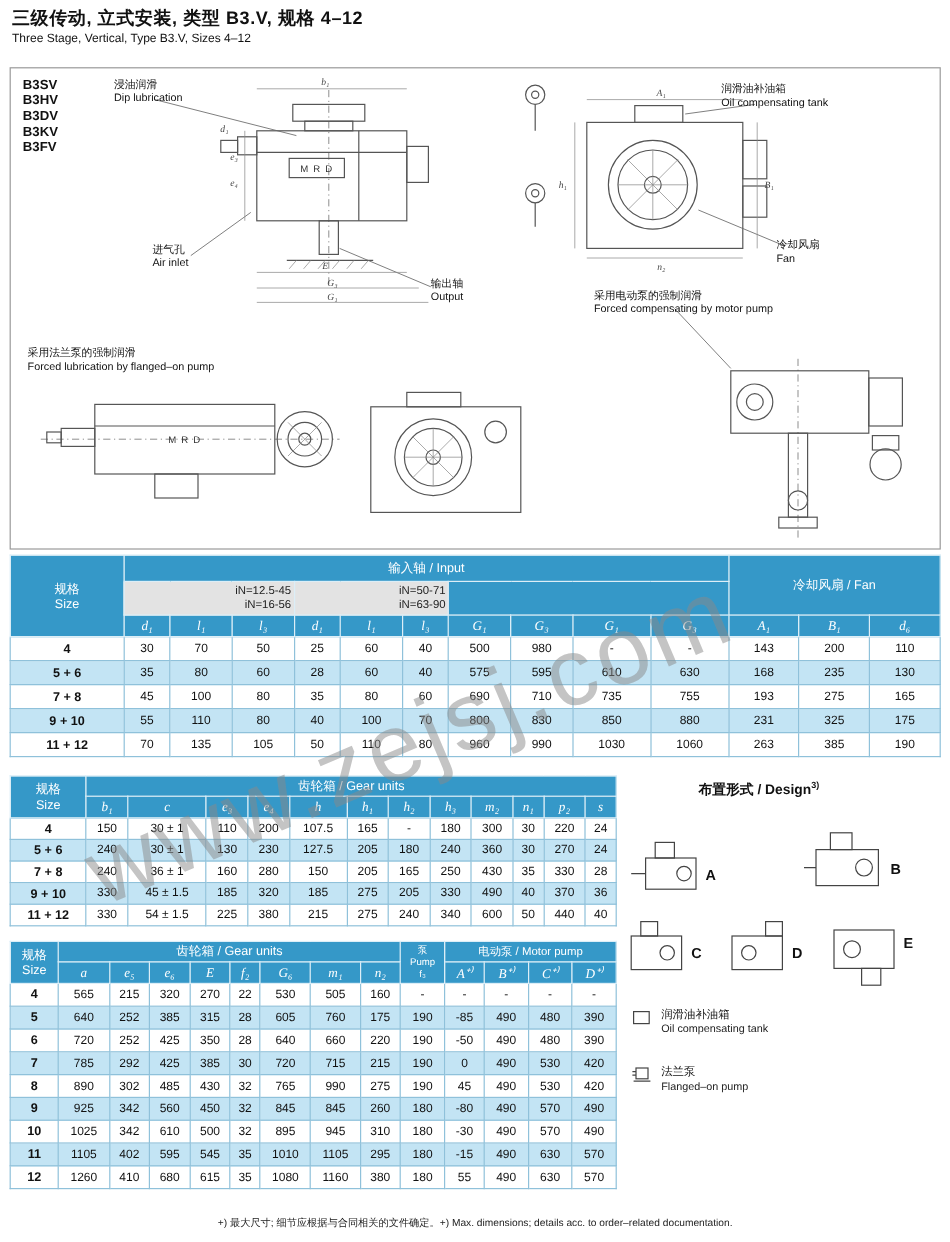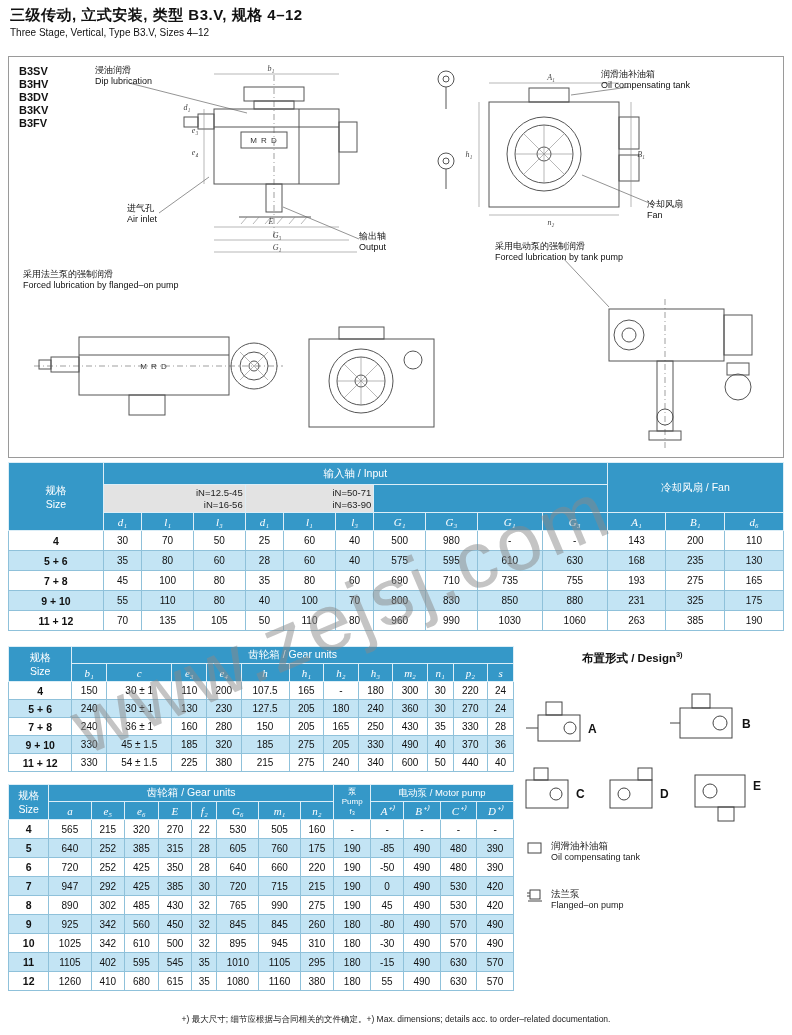--- a/index.html
+++ b/index.html
@@ -188,23 +188,23 @@
   <div class="callout" style="left:638px;top:142px">
     <div class="zh">冷却风扇</div>
     <div class="en">Fan</div>
   </div>
   <div class="callout" style="left:350px;top:174px">
     <div class="zh">输出轴</div>
     <div class="en">Output</div>
   </div>
   <div class="callout" style="left:486px;top:184px;width:170px">
     <div class="zh">采用电动泵的强制润滑</div>
-    <div class="en">Forced lubrication by tank pump</div>
-  </div>
-  <div class="callout" style="left:14px;top:212px;width:190px">
+    <div class="en">Forced compensating by motor pump</div>
+  </div>
+  <div class="callout" style="left:14px;top:232px;width:190px">
     <div class="zh">采用法兰泵的强制润滑</div>
     <div class="en">Forced lubrication by flanged–on pump</div>
   </div>
 </div>
 
 <table id="t1">
   <thead>
     <tr>
       <th class="pre" rowspan="3">规格
 Size</th>
@@ -489,21 +489,21 @@
         <td>660</td>
         <td>220</td>
         <td>190</td>
         <td>-50</td>
         <td>490</td>
         <td>480</td>
         <td>390</td>
       </tr>
       <tr class="alt">
         <td class="sizec">7</td>
-        <td>947</td>
+        <td>785</td>
         <td>292</td>
         <td>425</td>
         <td>385</td>
         <td>30</td>
         <td>720</td>
         <td>715</td>
         <td>215</td>
         <td>190</td>
         <td>0</td>
         <td>490</td>

